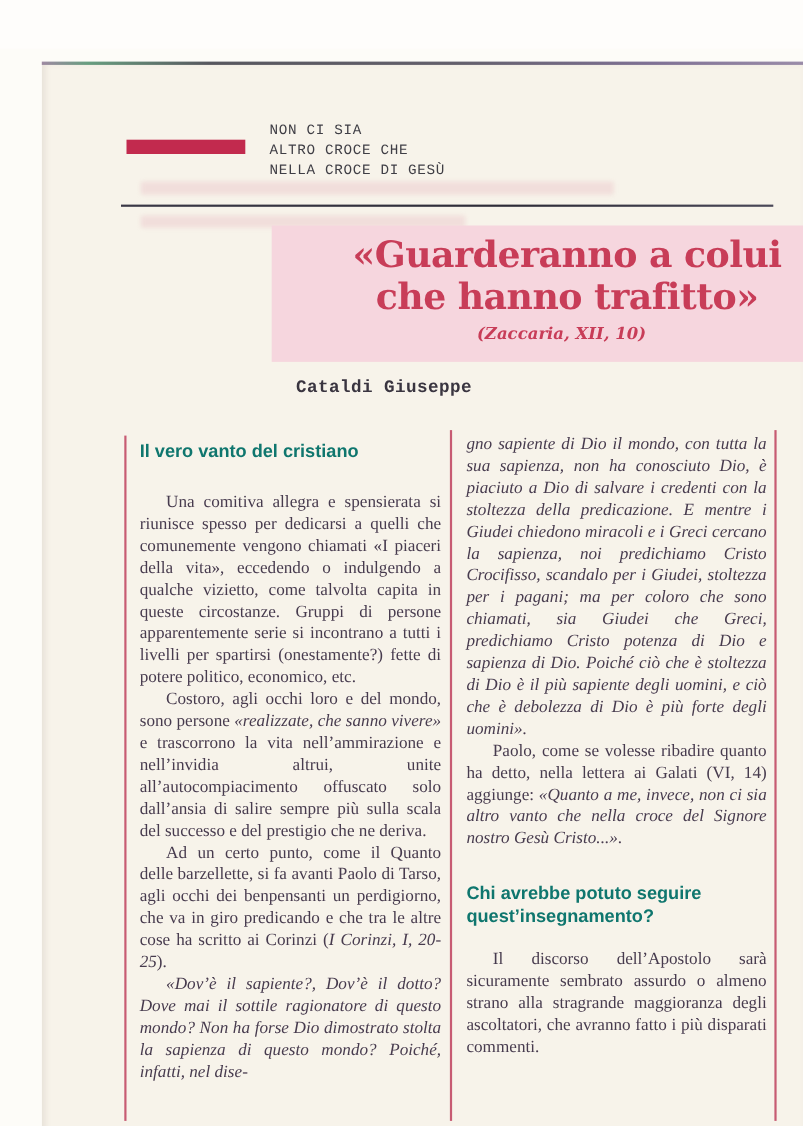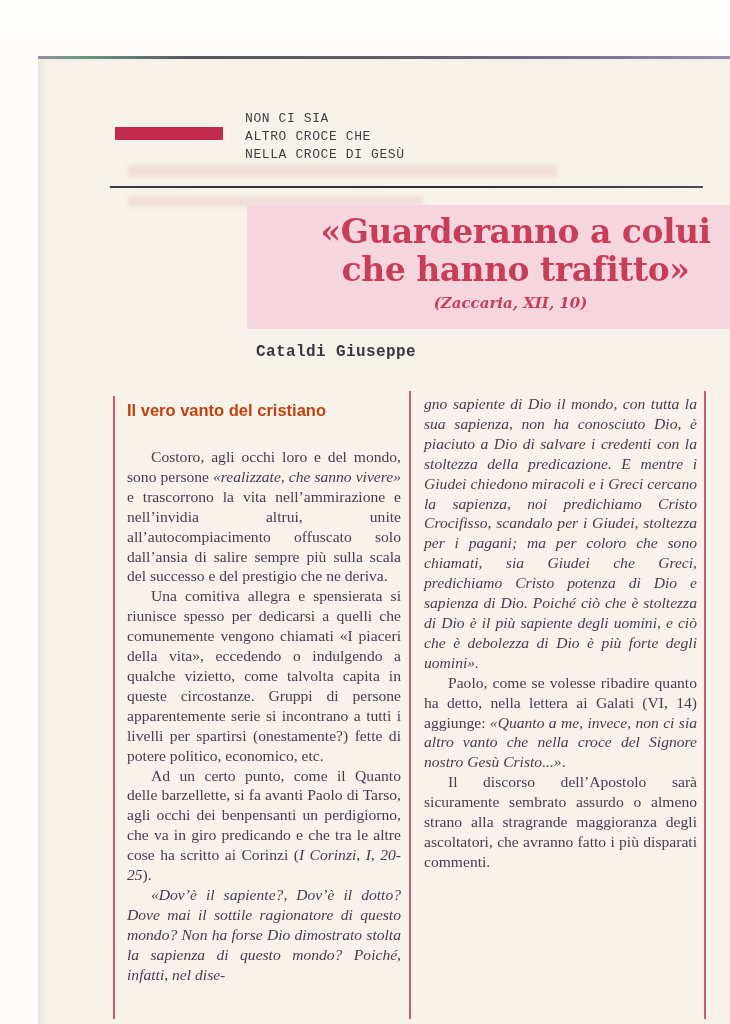--- a/index.html
+++ b/index.html
@@ -48,21 +48,21 @@
   }
   .title-line{
     font-weight:700;font-size:33px;line-height:38px;letter-spacing:-.5px;
   }
   .title-line.first{padding-top:8px;}
   .title-ref{
     font-weight:700;font-style:italic;font-size:15px;
     text-align:center;padding-right:10px;margin-top:5px;
   }
   .author{
-    position:absolute;left:256px;top:299px;
+    position:absolute;left:269px;top:299px;
     font-family:"Liberation Mono", monospace;
     font-weight:700;font-size:16px;letter-spacing:.4px;
     color:#3a3540;white-space:nowrap;
   }
   .col-rule{position:absolute;width:2px;background:#c14a66;opacity:.9;}
   .rule-left{left:113px;top:352px;height:623px;}
   .rule-mid{left:409px;top:347px;height:628px;}
   .rule-right{left:704px;top:347px;height:628px;}
   .column{
     position:absolute;color:#473b4e;
@@ -70,21 +70,21 @@
   }
   .column-left{left:127px;top:356px;width:274px;}
   .column-right{left:424px;top:350px;width:273px;}
   .column p{margin:0;text-align:justify;}
   .indent{text-indent:24px;}
   .it{font-style:italic;}
   .red-heading{
     margin:0;
     font-family:"Liberation Sans", sans-serif;
     font-weight:700;font-size:16.5px;line-height:21px;
-    color:#c2410c;text-align:left;
+    color:#0f766e;text-align:left;
   }
   .red-heading.h-left{margin-bottom:26px;}
   .red-heading.h-right{margin-top:30px;margin-bottom:18px;}
   .page-number-box{
     position:absolute;left:407px;top:997px;width:35px;height:27px;
     background:#fef9c3;
     display:flex;align-items:flex-end;justify-content:center;
     font-family:"Liberation Sans", sans-serif;
     font-weight:700;font-size:19px;color:#c03050;
   }
@@ -116,28 +116,29 @@
   </div>
 
   <div class="author">Cataldi Giuseppe</div>
 
   <div class="col-rule rule-left"></div>
   <div class="col-rule rule-mid"></div>
   <div class="col-rule rule-right"></div>
 
   <div class="column column-left">
     <h3 class="red-heading h-left">Il vero vanto del cristiano</h3>
+    <p class="indent">Una comitiva allegra e spensierata si riunisce spesso per dedicarsi a quelli che comunemente vengono chiamati «I piaceri della vita», eccedendo o indulgendo a qualche vizietto, come talvolta capita in queste circostanze. Gruppi di persone apparentemente serie si incontrano a tutti i livelli per spartirsi (onestamente?) fette di potere politico, economico, etc.</p>
     <p class="indent"><span>Costoro, agli occhi loro e del mondo, sono persone </span><span class="it">«realizzate, che sanno vivere»</span><span> e trascorrono la vita nell’ammirazione e nell’invidia altrui, unite all’autocompiacimento offuscato solo dall’ansia di salire sempre più sulla scala del successo e del prestigio che ne deriva.</span></p>
-    <p class="indent">Una comitiva allegra e spensierata si riunisce spesso per dedicarsi a quelli che comunemente vengono chiamati «I piaceri della vita», eccedendo o indulgendo a qualche vizietto, come talvolta capita in queste circostanze. Gruppi di persone apparentemente serie si incontrano a tutti i livelli per spartirsi (onestamente?) fette di potere politico, economico, etc.</p>
     <p class="indent"><span>Ad un certo punto, come il Quanto delle barzellette, si fa avanti Paolo di Tarso, agli occhi dei benpensanti un perdigiorno, che va in giro predicando e che tra le altre cose ha scritto ai Corinzi (</span><span class="it">I Corinzi, I, 20-25</span><span>).</span></p>
     <p class="indent it">«Dov’è il sapiente?, Dov’è il dotto? Dove mai il sottile ragionatore di questo mondo? Non ha forse Dio dimostrato stolta la sapienza di questo mondo? Poiché, infatti, nel dise-</p>
   </div>
 
   <div class="column column-right">
     <p class="it">gno sapiente di Dio il mondo, con tutta la sua sapienza, non ha conosciuto Dio, è piaciuto a Dio di salvare i credenti con la stoltezza della predicazione. E mentre i Giudei chiedono miracoli e i Greci cercano la sapienza, noi predichiamo Cristo Crocifisso, scandalo per i Giudei, stoltezza per i pagani; ma per coloro che sono chiamati, sia Giudei che Greci, predichiamo Cristo potenza di Dio e sapienza di Dio. Poiché ciò che è stoltezza di Dio è il più sapiente degli uomini, e ciò che è debolezza di Dio è più forte degli uomini».</p>
     <p class="indent"><span>Paolo, come se volesse ribadire quanto ha detto, nella lettera ai Galati (VI, 14) aggiunge: </span><span class="it">«Quanto a me, invece, non ci sia altro vanto che nella croce del Signore nostro Gesù Cristo...»</span><span>.</span></p>
+    <h3 class="red-heading h-right">Chi avrebbe potuto seguire quest’insegnamento?</h3>
     <p class="indent">Il discorso dell’Apostolo sarà sicuramente sembrato assurdo o almeno strano alla stragrande maggioranza degli ascoltatori, che avranno fatto i più disparati commenti.</p>
   </div>
 
   <div class="page-number-box">
     <span>10</span>
   </div>
 </div>
 
 </body></html>

